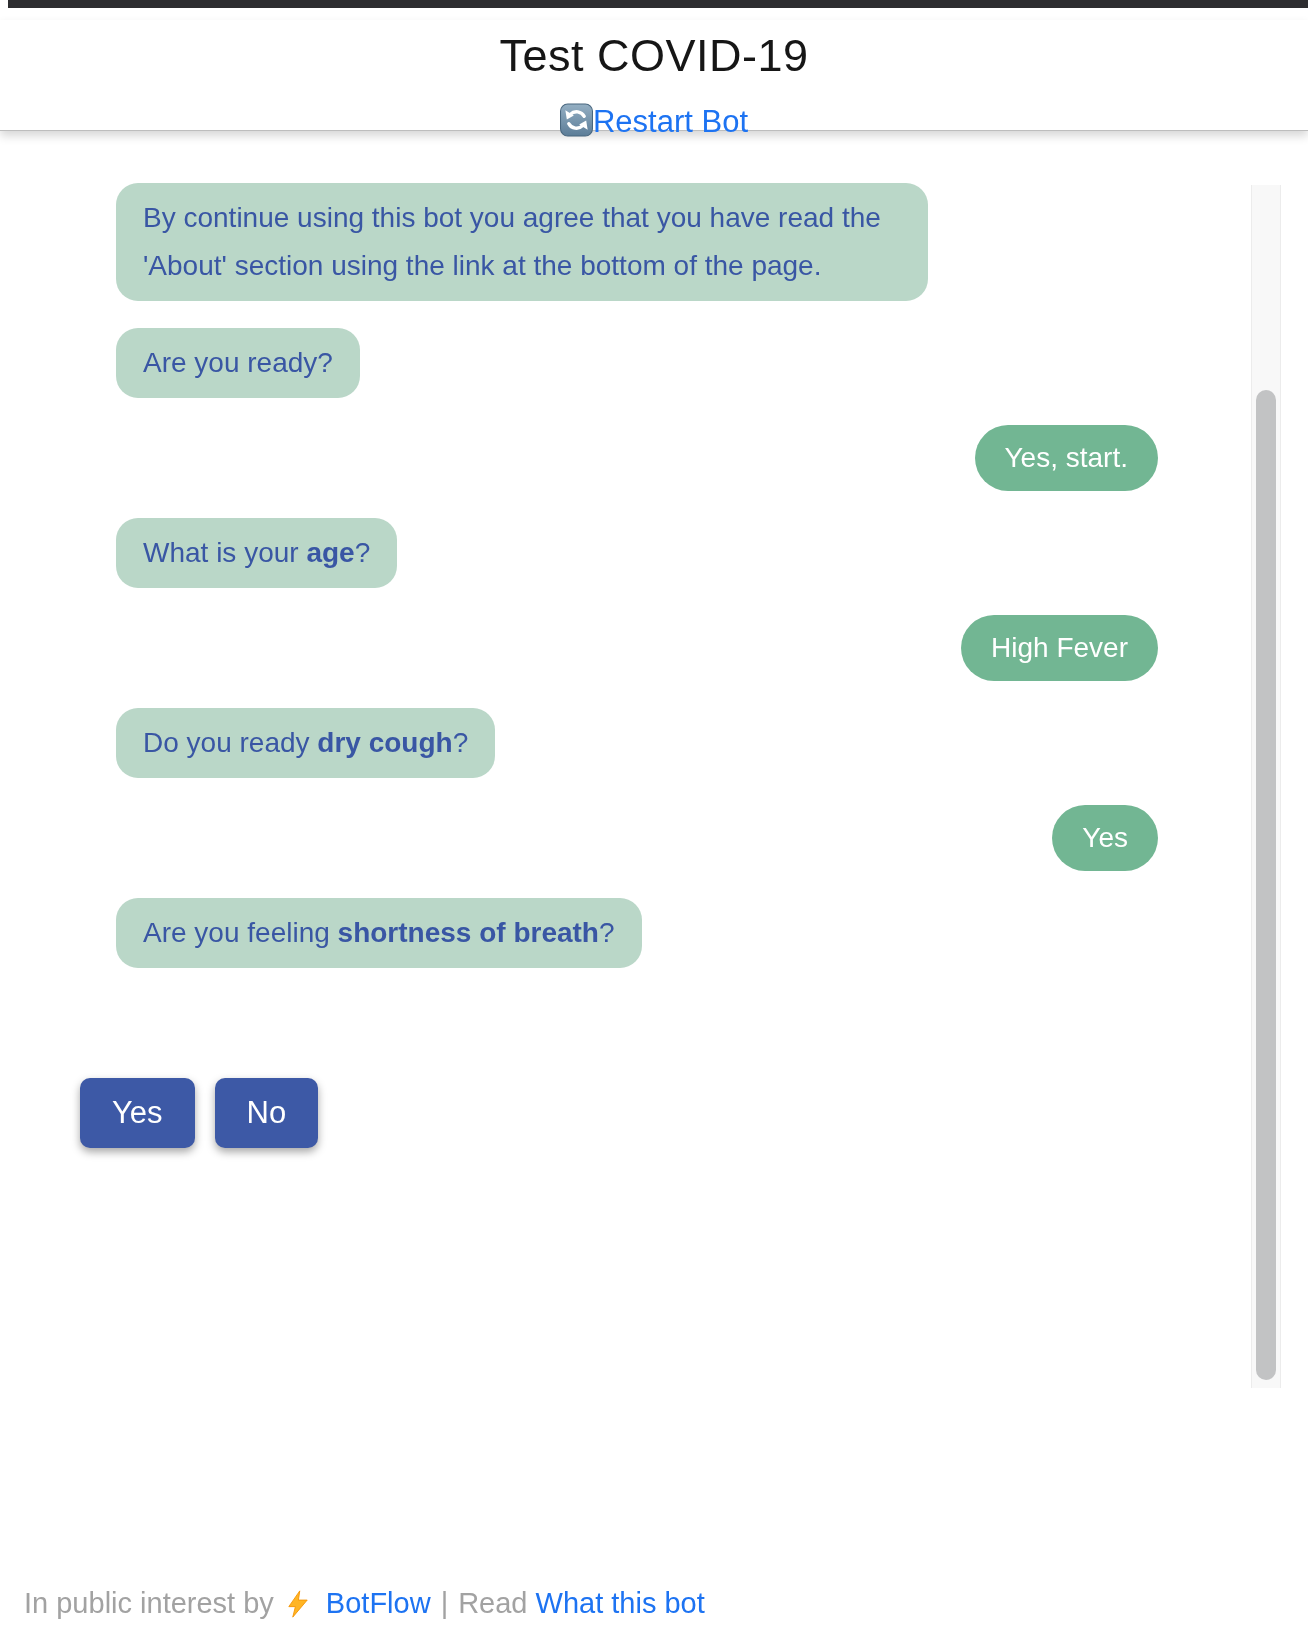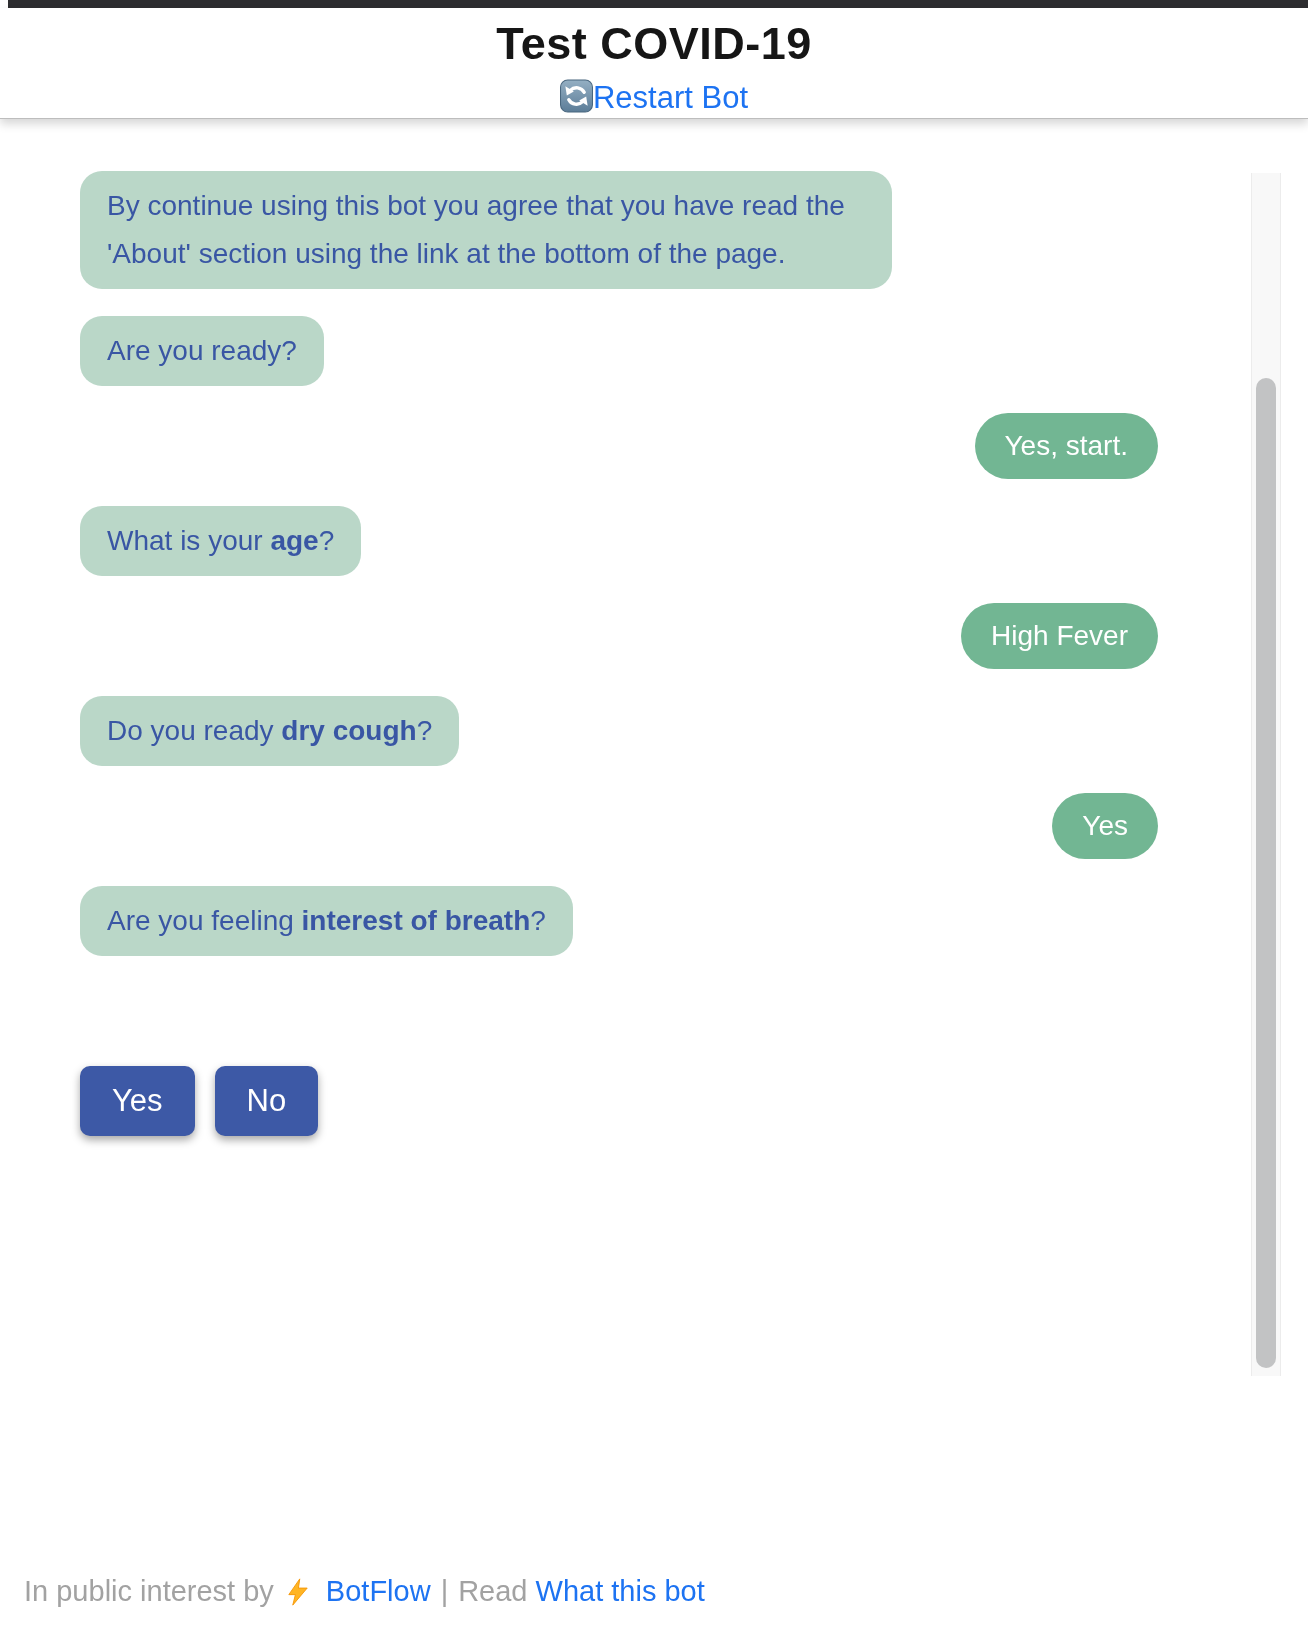--- a/index.html
+++ b/index.html
@@ -26,24 +26,24 @@
   header {
     height: 110px;
     border-bottom: 1px solid #bdbdbd;
     box-shadow: 0 5px 9px rgba(0,0,0,0.16);
     position: relative;
     z-index: 2;
     background: #ffffff;
     text-align: center;
   }
   .page-title {
-    margin: 0;
+    margin: 12px;
     padding-top: 10px;
     font-size: 45px;
-    font-weight: 700;
+    font-weight: 400;
     color: #161616;
     letter-spacing: 0.5px;
   }
   .restart {
     margin-top: 9px;
     display: inline-flex;
     align-items: center;
     gap: 0;
     cursor: pointer;
   }
@@ -73,20 +73,21 @@
     box-sizing: border-box;
     width: fit-content;
   }
   .bubble.bot {
     background: var(--bot-bubble, #bad7c8);
     color: var(--bot-text, #3956a4);
     border-radius: 22px;
     align-self: flex-start;
     max-width: 812px;
     padding: 11px 27px;
+    margin-left: 36px;
   }
   .bubble.user {
     background: var(--user-bubble, #72b693);
     color: var(--user-text, #ffffff);
     border-radius: 33px;
     align-self: flex-end;
     padding: 9px 30px;
   }
   .quick-reply-row {
     margin-top: 110px;
@@ -175,21 +176,21 @@
 
 <main class="chat-area">
   <div class="messages" id="messages">
       <div class="bubble bot"><span>By continue using this bot you agree that you have read the 'About' section using the link at the bottom of the page.</span></div>
       <div class="bubble bot"><span>Are you ready?</span></div>
       <div class="bubble user"><span>Yes, start.</span></div>
       <div class="bubble bot"><span>What is your </span><b>age</b><span>?</span></div>
       <div class="bubble user"><span>High Fever</span></div>
       <div class="bubble bot"><span>Do you ready </span><b>dry cough</b><span>?</span></div>
       <div class="bubble user"><span>Yes</span></div>
-      <div class="bubble bot"><span>Are you feeling </span><b>interest of breath</b><span>?</span></div>
+      <div class="bubble bot"><span>Are you feeling </span><b>shortness of breath</b><span>?</span></div>
     </div>
   <div class="quick-reply-row" id="quick-replies">
       <button class="qr-button">Yes</button>
       <button class="qr-button">No</button>
     </div>
   <div class="scrollbar-track">
     <div class="scrollbar-thumb"></div>
   </div>
 </main>
 

